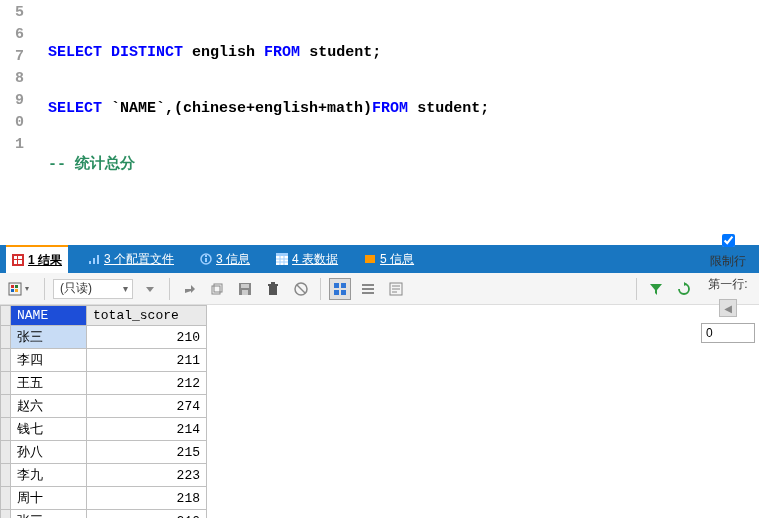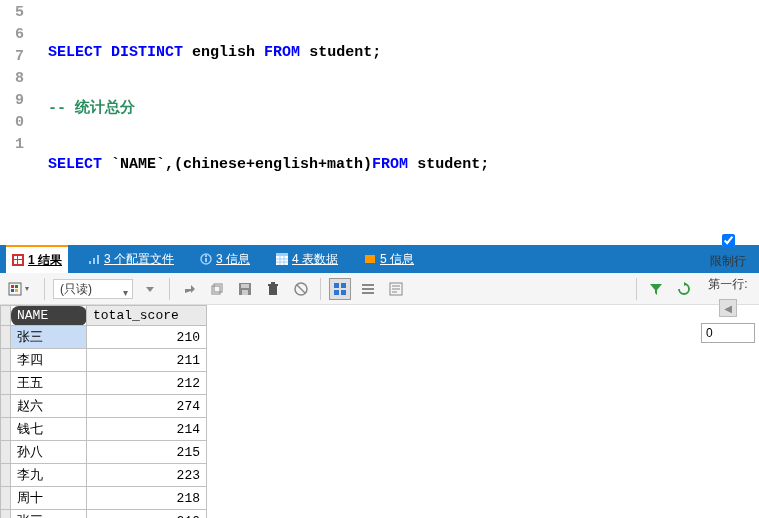--- a/index.html
+++ b/index.html
@@ -89,21 +89,21 @@
     color:#666;
     cursor:pointer;
     border:1px solid transparent;
   }
   .tb-btn.dd { width:32px; }
   .tb-btn.active { border:1px solid #999; background:#e0e0e0; }
   .tb-sep { width:1px; height:22px; background:#ccc; margin:0 2px; }
   .readonly {
     border:1px solid #ccc; background:#fff;
     height:20px; padding:0 18px 0 6px;
-    display:flex; align-items:flex-end;
+    display:flex; align-items:center;
     font-size:12px; color:#333;
     position:relative; min-width:80px;
   }
   .readonly::after {
     content:"▾"; position:absolute; right:4px; color:#666; font-size:10px;
   }
   .spacer { flex:1; }
   .limit-area { display:flex; align-items:center; gap:6px; color:#333;flex-direction:column; }
   .limit-area input[type="checkbox"]{ margin:0; }
   .nav-btn {
@@ -129,21 +129,21 @@
   }
   .grid th {
     background:#eaeaea;
     font-weight:normal;
     text-align:left;
   }
   .grid th.rowhead, .grid td.rowhead {
     width:10px; background:#eaeaea; padding:0;
   }
   .grid th.selected {
-    background:#404040; color:#fff;border-radius:8px;
+    background:#1d4ed8; color:#fff;
   }
   .grid td.selected {
     background:#c8dcf5;
   }
   .col-name { width:76px; min-width:76px; }
   .col-score { width:120px; min-width:120px; text-align:right; }
 
   svg { display:block; }
 </style>
 </head>
@@ -154,22 +154,22 @@
     <div>5</div>
     <div>6</div>
     <div>7</div>
     <div>8</div>
     <div>9</div>
     <div>0</div>
     <div>1</div>
   </div>
   <div class="code">
     <div class="code-line"><span class="kw">SELECT</span> <span class="kw">DISTINCT</span> <span class="ident">english</span> <span class="kw">FROM</span> <span class="ident">student;</span></div>
+    <div class="code-line"><span class="kw">SELECT</span> <span class="ident">`NAME`</span><span class="ident">,</span><span class="ident">(chinese+english+math)</span><span class="kw">FROM</span> <span class="ident">student;</span></div>
     <div class="code-line"><span class="str-green">-- 统计总分</span></div>
-    <div class="code-line"><span class="kw">SELECT</span> <span class="ident">`NAME`</span><span class="ident">,</span><span class="ident">(chinese+english+math)</span><span class="kw">FROM</span> <span class="ident">student;</span></div>
     
     
     
     
   </div>
 </div>
 
 <div class="gap"></div>
 
 <div class="tabbar">

